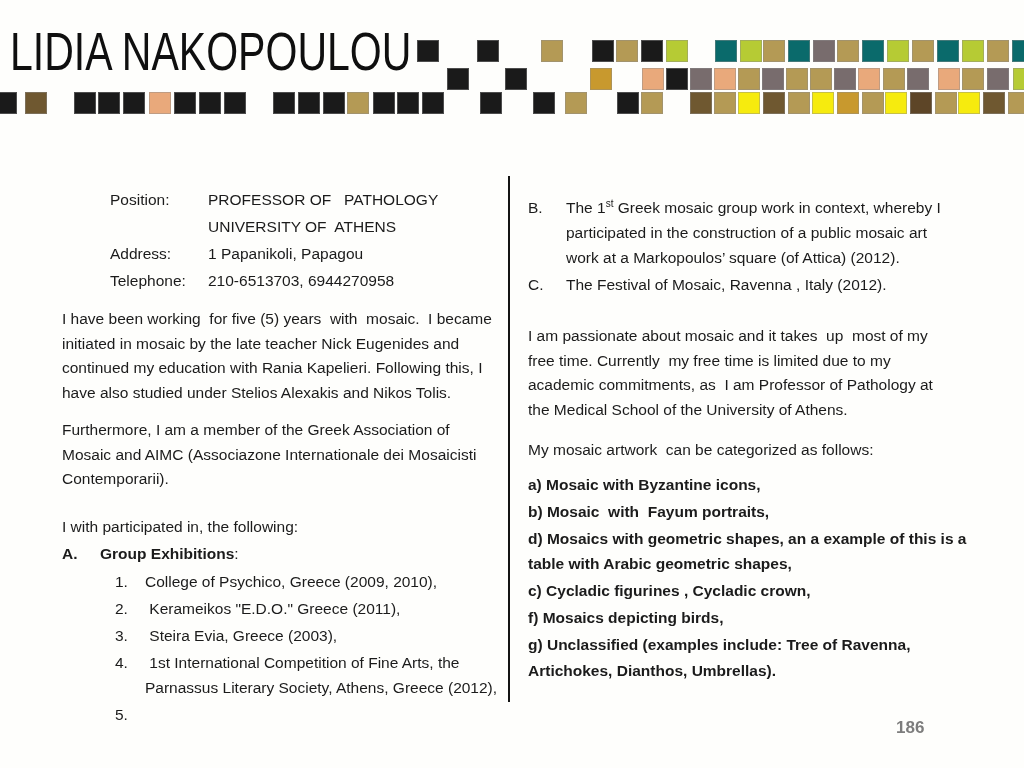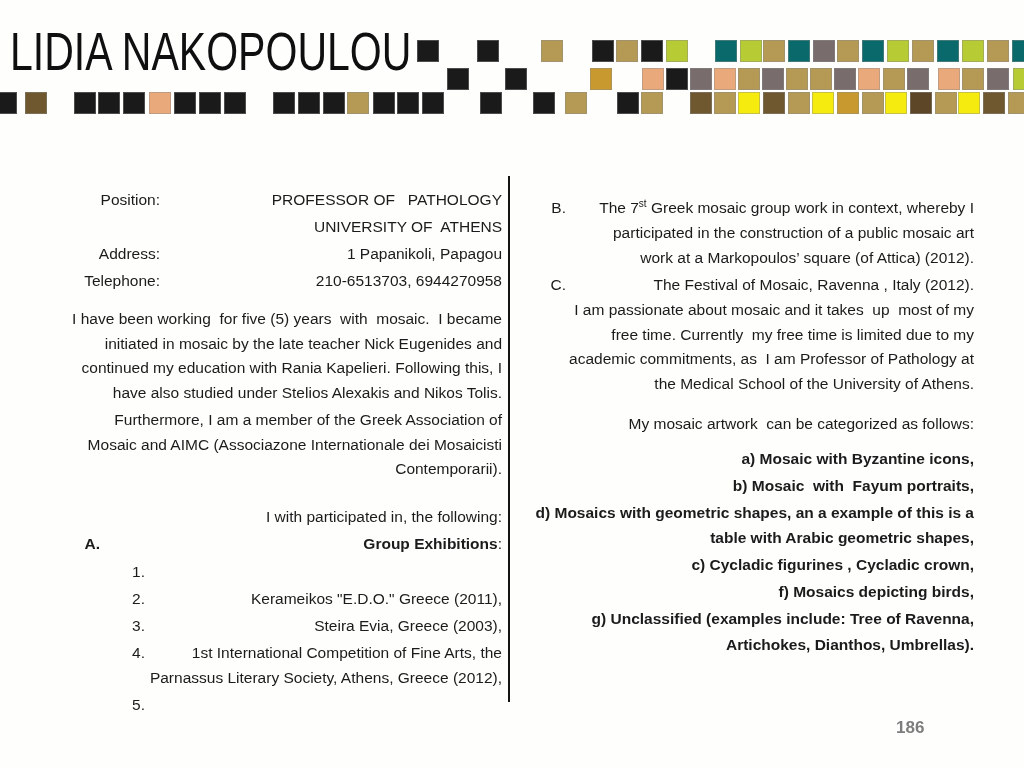--- a/index.html
+++ b/index.html
@@ -1,57 +1,57 @@
 <!DOCTYPE html>
 <html><head>
 <meta charset="utf-8">
 <style>
   html,body{margin:0;padding:0;background:#e9e9e9;}
   .slide{
     position:relative;width:1024px;height:768px;background:#fefefc;
-    font-family:"Liberation Sans",sans-serif;color:#1b1b1b;overflow:hidden;text-align:right;
+    font-family:"Liberation Sans",sans-serif;color:#1b1b1b;overflow:hidden;
   }
   
   .title{
     position:absolute;left:10px;top:22px;margin:0;
     font-size:54px;font-weight:400;letter-spacing:0;line-height:1.1;
     transform:scaleX(0.76);transform-origin:0 0;white-space:nowrap;color:#0f0f0f;
   }
   
   .mosaic{position:absolute;left:0;top:0;width:1024px;height:130px;}
   .sq{position:absolute;width:22px;height:22px;border:1px solid rgba(140,140,140,.45);box-sizing:border-box;}
   
   .col{position:absolute;font-size:15.5px;line-height:24.5px;}
   .col.left{left:62px;top:186px;width:440px;}
   .col.right{left:528px;top:196px;width:446px;}
   .divider{position:absolute;left:508px;top:176px;width:2px;height:526px;background:#141414;}
   .pre{white-space:pre-wrap;}
   .para{margin:0;}
   .p1{margin-top:13px;}
-  .p2{margin-top:3px;}
+  .p2{margin-top:13px;}
   .intro{margin-top:23px;}
   
   .info-row{display:flex;line-height:27px;}
-  .info-label{width:98px;flex:none;}
+  .info-label{width:98px;flex:none;margin-left:48px;}
   .info-value{flex:1;}
   
   .hang{display:flex;align-items:flex-start;line-height:24.8px;}
   .section-a{margin-top:3px;}
   .hang .num{width:38px;flex:none;}
   .hang-text{flex:1;}
   .bold{font-weight:700;}
   sup{font-size:10px;line-height:0;vertical-align:super;}
   
   .num-list{margin-top:2px;}
   .num-item{display:flex;line-height:25px;margin-top:2px;}
   .num-item .n{width:30px;flex:none;margin-left:53px;}
   .num-item .t{flex:1;}
   
   .item-c{margin-top:3px;}
-  .r-para1{}
+  .r-para1{margin-top:26px;}
   .r-para2{margin-top:16px;}
   .cat-list{margin-top:9px;}
   .cat-item{line-height:25.5px;margin-top:1.5px;font-weight:bold;}
   
   .page-num{position:absolute;left:896px;top:718px;font-size:17px;font-weight:700;color:#7d7d7d;}
 </style>
 </head>
 <body>
 
 <div class="slide">
@@ -169,20 +169,21 @@
 
     <div class="hang section-a">
       <span class="num bold">A.</span>
       <span class="hang-text"><b>Group Exhibitions</b><span>:</span></span>
     </div>
 
     <div class="num-list">
 
         <div class="num-item">
           <span class="n">1.</span>
+          <span class="t pre">College of Psychico, Greece (2009, 2010),</span>
         </div>
 
         <div class="num-item">
           <span class="n">2.</span>
           <span class="t pre"> Kerameikos "E.D.O." Greece (2011),</span>
         </div>
 
         <div class="num-item">
           <span class="n">3.</span>
           <span class="t pre"> Steira Evia, Greece (2003),</span>
@@ -198,21 +199,21 @@
           <span class="n">5.</span>
         </div>
       </div>
 
   </div>
 
   <div class="col right">
 
     <div class="hang">
       <span class="num">B.</span>
-      <span class="hang-text pre"><span>The 7</span><sup>st</sup><span> Greek mosaic group work in context, whereby I
+      <span class="hang-text pre"><span>The 1</span><sup>st</sup><span> Greek mosaic group work in context, whereby I
 participated in the construction of a public mosaic art
 work at a Markopoulos’ square (of Attica) (2012).</span></span>
     </div>
 
     <div class="hang item-c">
       <span class="num">C.</span>
       <span class="hang-text pre">The Festival of Mosaic, Ravenna , Italy (2012).</span>
     </div>
 
     <p class="para pre r-para1">I am passionate about mosaic and it takes  up  most of my

